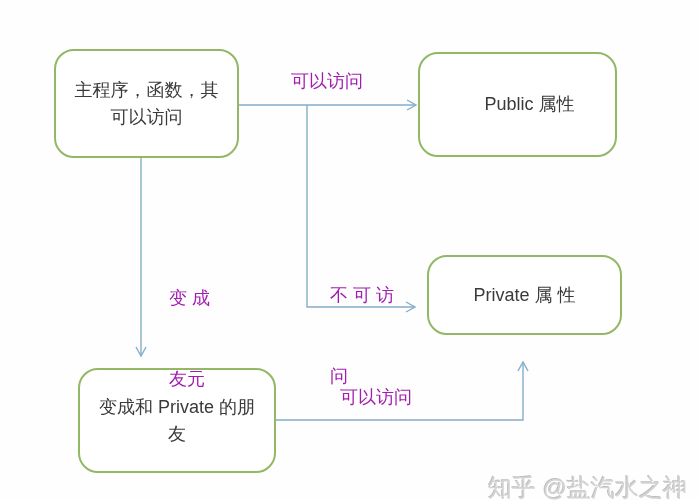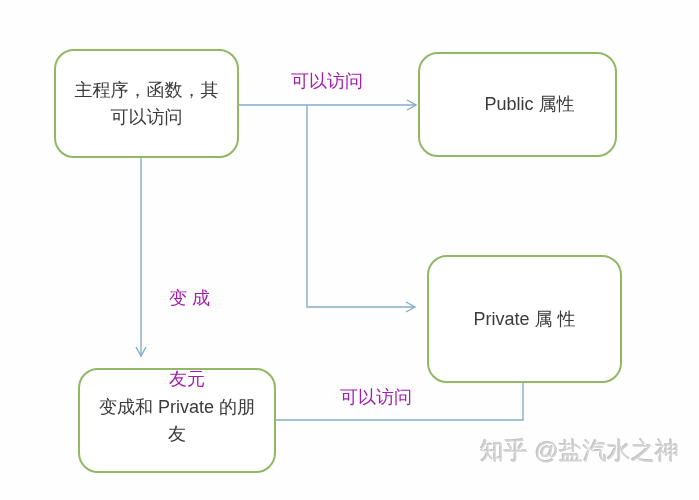--- a/index.html
+++ b/index.html
@@ -32,39 +32,39 @@
     align-items: center;
     justify-content: center;
     text-align: center;
     font-size: 18px;
     line-height: 27px;
     box-sizing: border-box;
     padding: 4px 8px;
   }
   #node-caller  { left: 48px;  top: 49px;  width: 185px; height: 109px; margin-left: 6px; }
   #node-public  { left: 418px; top: 52px;  width: 199px; height: 105px; padding-left: 32px; }
-  #node-private { left: 427px; top: 255px; width: 195px; height: 128px; }
+  #node-private { left: 427px; top: 255px; width: 195px; height: 80px; }
   #node-friend  { left: 42px;  top: 368px; width: 198px; height: 105px; margin-left: 36px; }
   .edge-label {
     position: absolute;
     font-size: 18px;
     line-height: 27px;
     color: #a21caf;
     white-space: pre;
   }
   #label-access-public   { left: 291px; top: 68px; }
   #label-no-access       { left: 330px; top: 228px; }
   #label-become-friend   { left: 169px; top: 231px; }
   #label-access-private  { left: 340px; top: 384px; }
   .watermark {
     position: absolute;
     left: 480px;
-    top: 438px;
+    top: 475px;
     width: 215px;
-    text-align: left;
+    text-align: center;
   }
   .wm-author {
     font-size: 24px;
     color: #d3d3d3;
     text-shadow: 1px 1px 0 #ffffff, -1px -1px 0 #c0c0c0;
     white-space: pre;
     line-height: 26px;
   }
   .wm-url {
     font-size: 11px;
@@ -107,20 +107,24 @@
     <div>Private 属 性</div>
   </div>
 
   <div class="node" id="node-friend">
     <div>变成和 Private 的朋</div>
     <div>友</div>
   </div>
 
   <div class="edge-label" id="label-access-public">可以访问</div>
 
+  <div class="edge-label" id="label-no-access">
+    <div>不 可 访</div>
+    <div>问</div>
+  </div>
 
   <div class="edge-label" id="label-become-friend">
     <div>变 成</div>
     <div>友元</div>
   </div>
 
   <div class="edge-label" id="label-access-private">可以访问</div>
 
   <div class="watermark">
     <div class="wm-author">知乎 @盐汽水之神</div>

